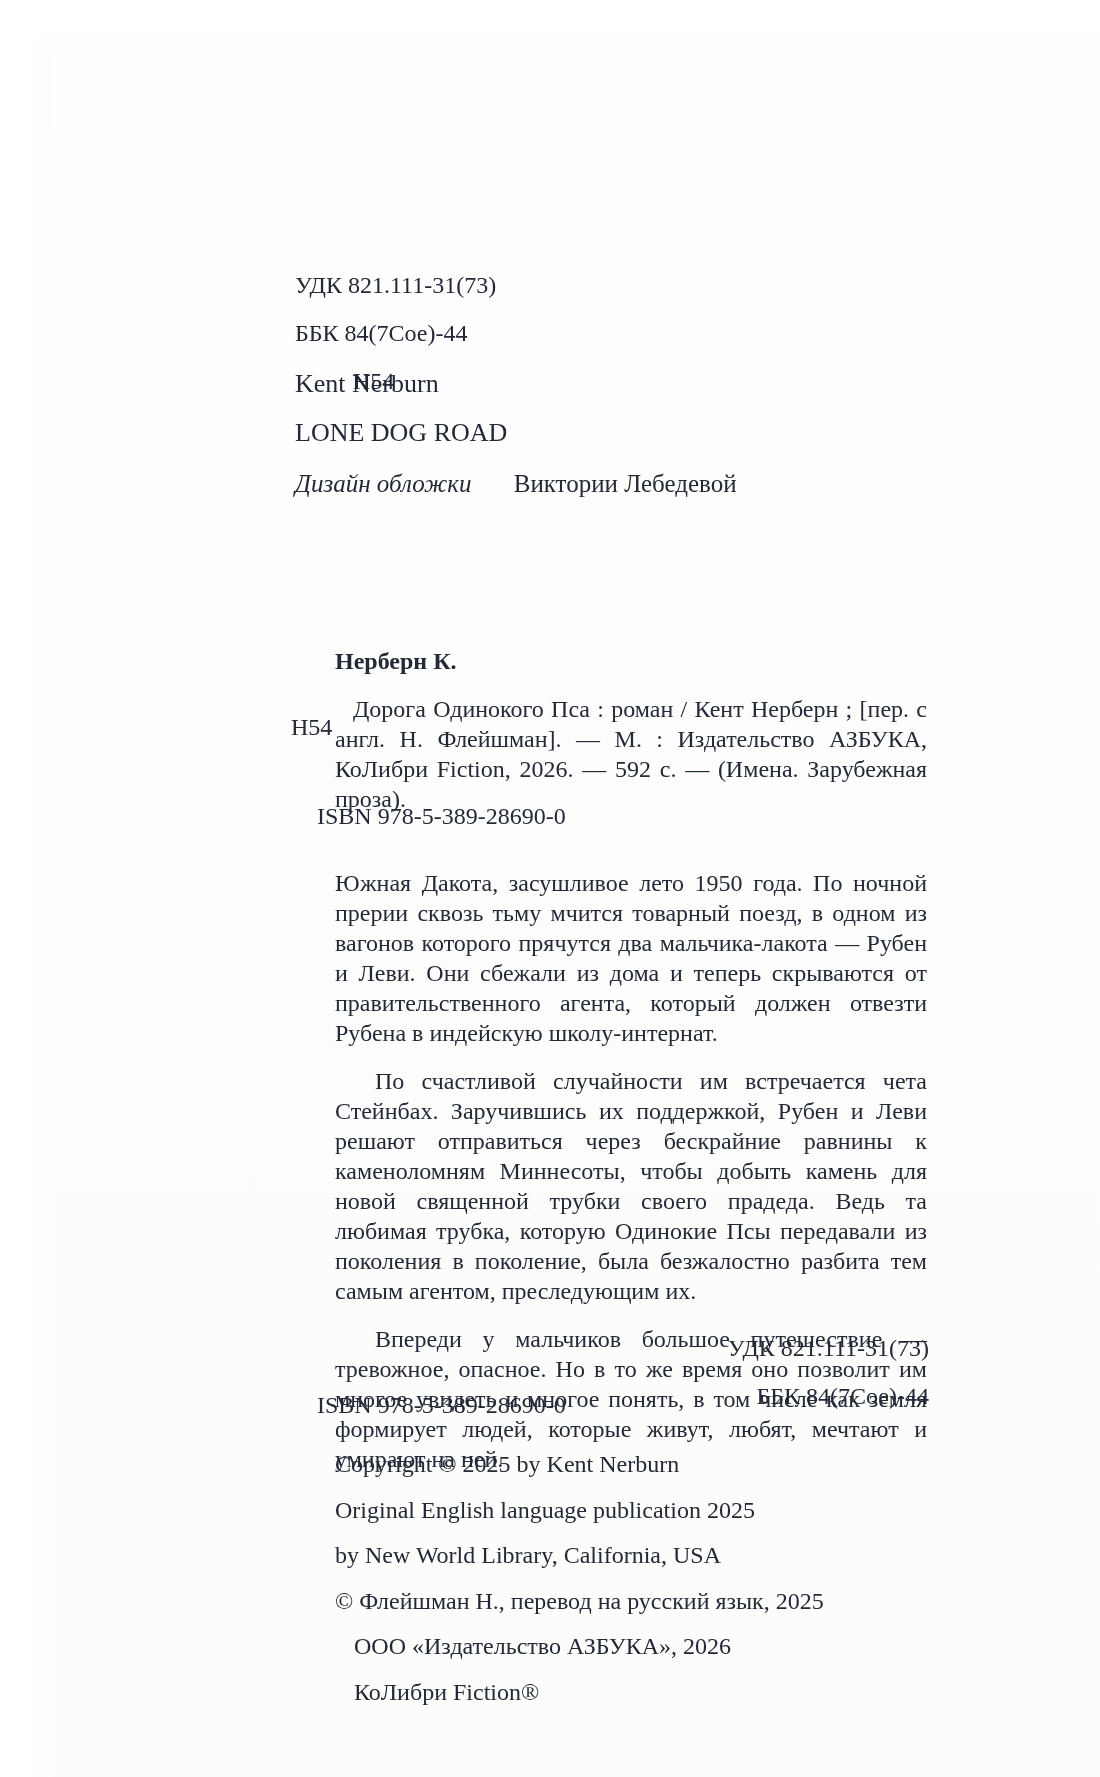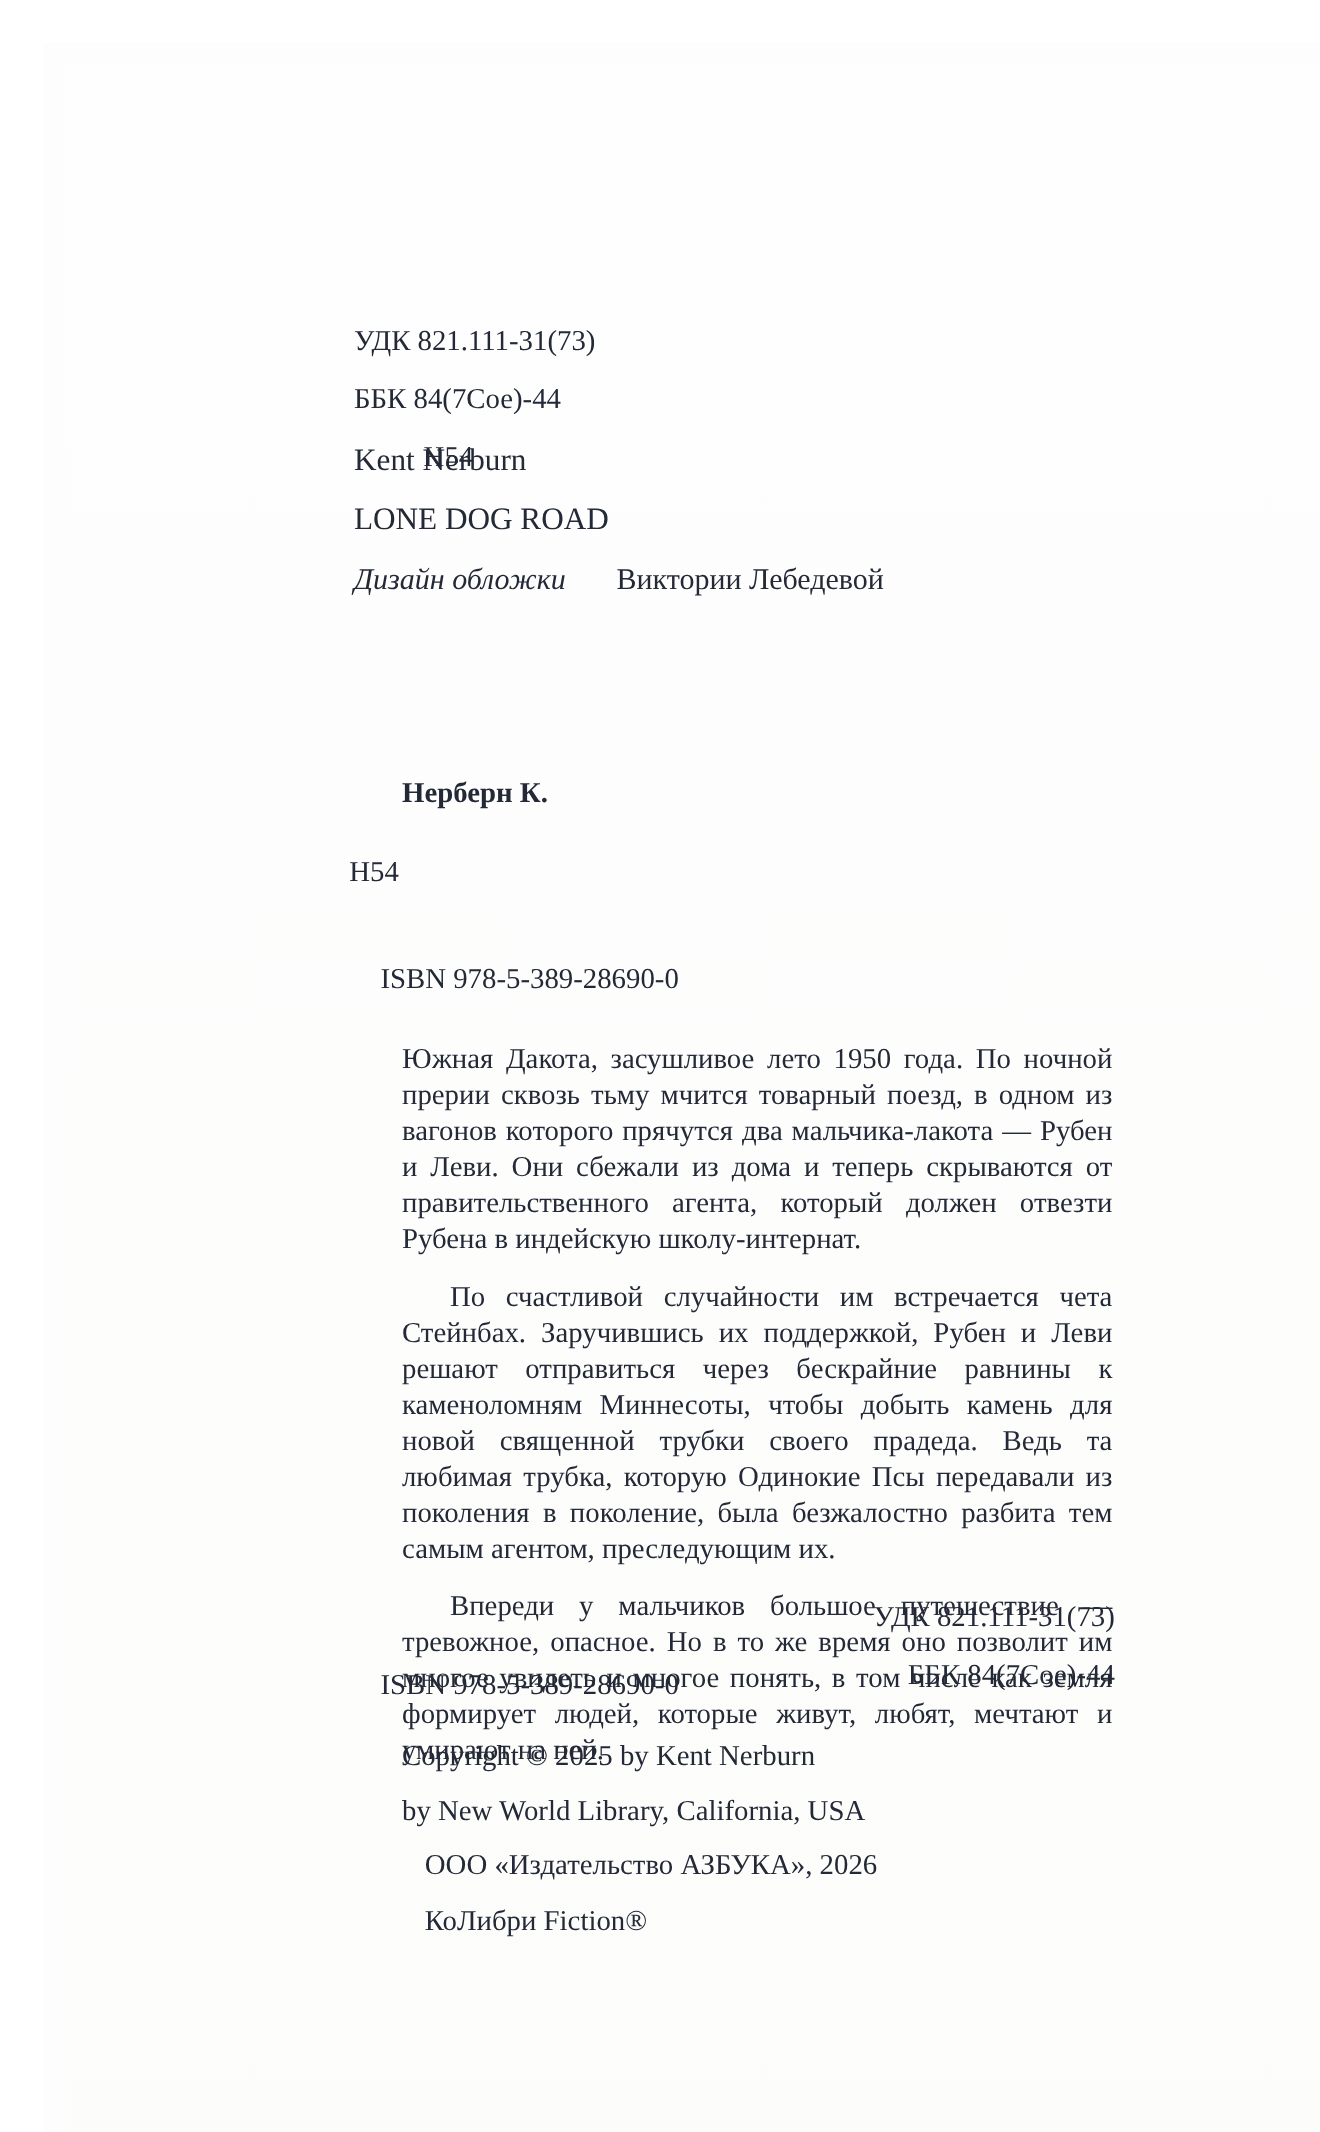--- a/index.html
+++ b/index.html
@@ -69,39 +69,41 @@
     <div>Kent Nerburn</div>
     <div>LONE DOG ROAD</div>
   </div>
 
 
   <div class="blk credit-2"><span class="credit-role">Дизайн обложки</span><span> Виктории Лебедевой</span></div>
 
   <div class="blk catalog-card">
     <div class="card-author">Нерберн К.</div>
     <div class="card-entry">
-      <span class="card-code">Н54</span>
+      <span class="card-code">Н54</span><span>Дорога Одинокого Пса : роман / Кент Нерберн ; [пер. с англ. Н. Флейшман]. — М. : Издательство АЗБУКА, КоЛибри Fiction, 2026. — 592 с. — (Имена. Зарубежная проза).</span>
     </div>
   </div>
 
   <div class="blk isbn-top">ISBN 978-5-389-28690-0</div>
 
   <div class="blk annotation">
     <p>Южная Дакота, засушливое лето 1950 года. По ночной прерии сквозь тьму мчится товарный поезд, в одном из вагонов которого прячутся два мальчика-лакота — Рубен и Леви. Они сбежали из дома и теперь скрываются от правительственного агента, который должен отвезти Рубена в индейскую школу-интернат.</p>
     <p>По счастливой случайности им встречается чета Стейнбах. Заручившись их поддержкой, Рубен и Леви решают отправиться через бескрайние равнины к каменоломням Миннесоты, чтобы добыть камень для новой священной трубки своего прадеда. Ведь та любимая трубка, которую Одинокие Псы передавали из поколения в поколение, была безжалостно разбита тем самым агентом, преследующим их.</p>
     <p>Впереди у мальчиков большое путешествие — тревожное, опасное. Но в то же время оно позволит им многое увидеть и многое понять, в том числе как земля формирует людей, которые живут, любят, мечтают и умирают на ней.</p>
   </div>
 
   <div class="blk codes-right">
     <div>УДК 821.111-31(73)</div>
     <div>ББК 84(7Сое)-44</div>
   </div>
 
   <div class="blk isbn-bottom">ISBN 978-5-389-28690-0</div>
 
   <div class="blk copyright">
     <div>Copyright © 2025 by Kent Nerburn</div>
+    <div>Original English language publication 2025</div>
     <div>by New World Library, California, USA</div>
+    <div>© Флейшман Н., перевод на русский язык, 2025</div>
     <div class="indented">ООО «Издательство АЗБУКА», 2026</div>
     <div class="indented">КоЛибри Fiction®</div>
   </div>
 
 </div>
 
 </body></html>

